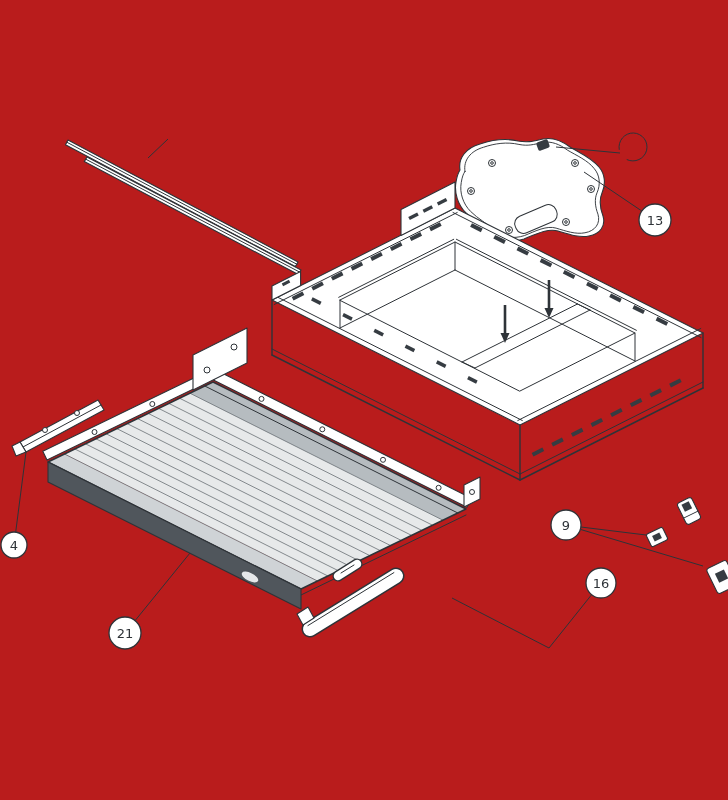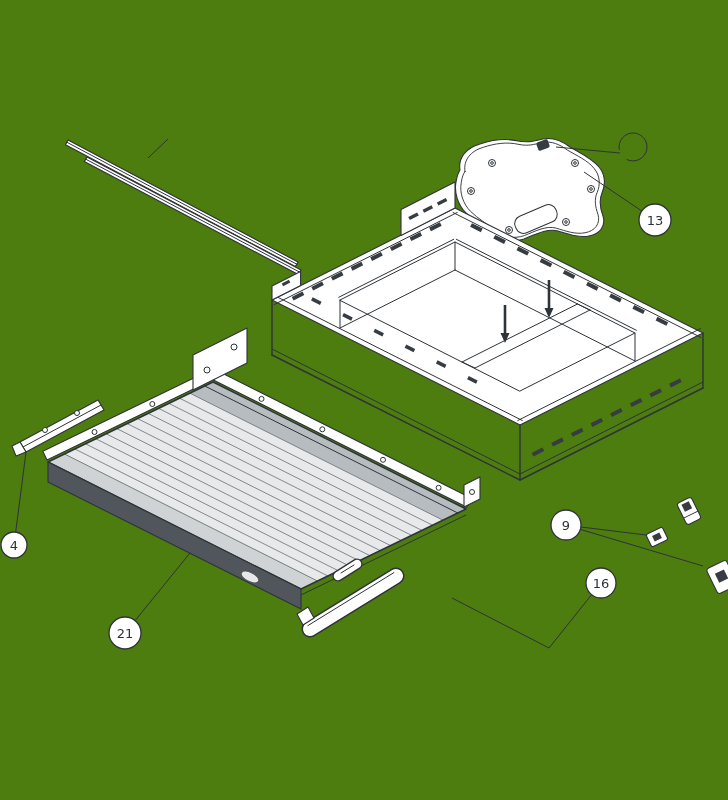--- a/index.html
+++ b/index.html
@@ -1,17 +1,17 @@
 <!DOCTYPE html>
 <html style="--line: #2e3338;"><head>
 <meta charset="utf-8">
 <style>
   :root { --line:#2e3338; }
   html,body{margin:0;padding:0;background:#fff;}
-  .stage{position:relative;width:728px;height:800px;background:#4d7c0f;overflow:hidden;}
+  .stage{position:relative;width:728px;height:800px;background:#b91c1c;overflow:hidden;}
   svg{display:block;}
   .ln{stroke:var(--line);stroke-width:1;fill:none;stroke-linecap:round;stroke-linejoin:round;}
   .ln2{stroke:var(--line);stroke-width:1.4;fill:none;stroke-linecap:round;stroke-linejoin:round;}
   .part{fill:#ffffff;stroke:var(--line);stroke-width:1.1;stroke-linejoin:round;}
   .slot{fill:#363c42;stroke:none;}
   .hole{fill:#ffffff;stroke:var(--line);stroke-width:1;}
   .leader{stroke:var(--line);stroke-width:1;fill:none;}
   .cap-outer{stroke:var(--line);stroke-width:17;stroke-linecap:round;fill:none;}
   .cap-inner{stroke:#ffffff;stroke-width:14;stroke-linecap:round;fill:none;}
   .capS-outer{stroke:var(--line);stroke-width:11;stroke-linecap:round;fill:none;}

